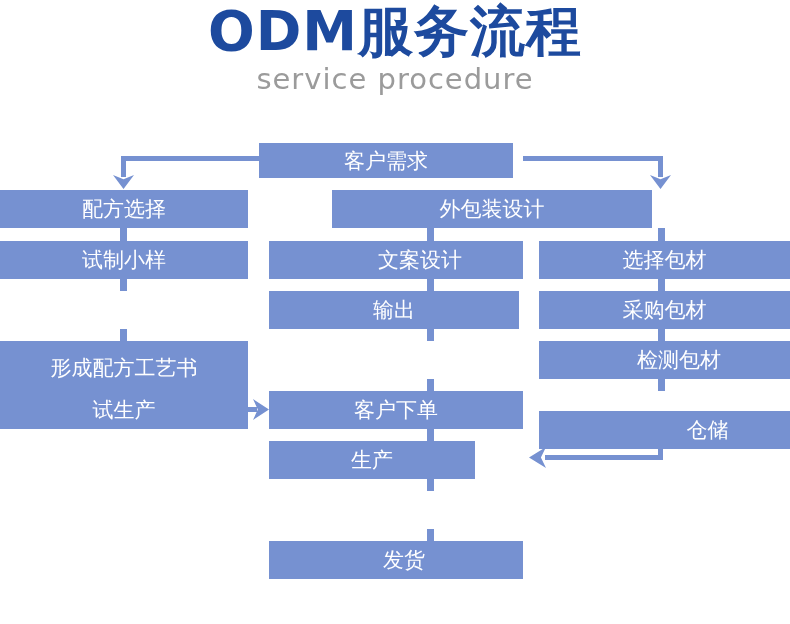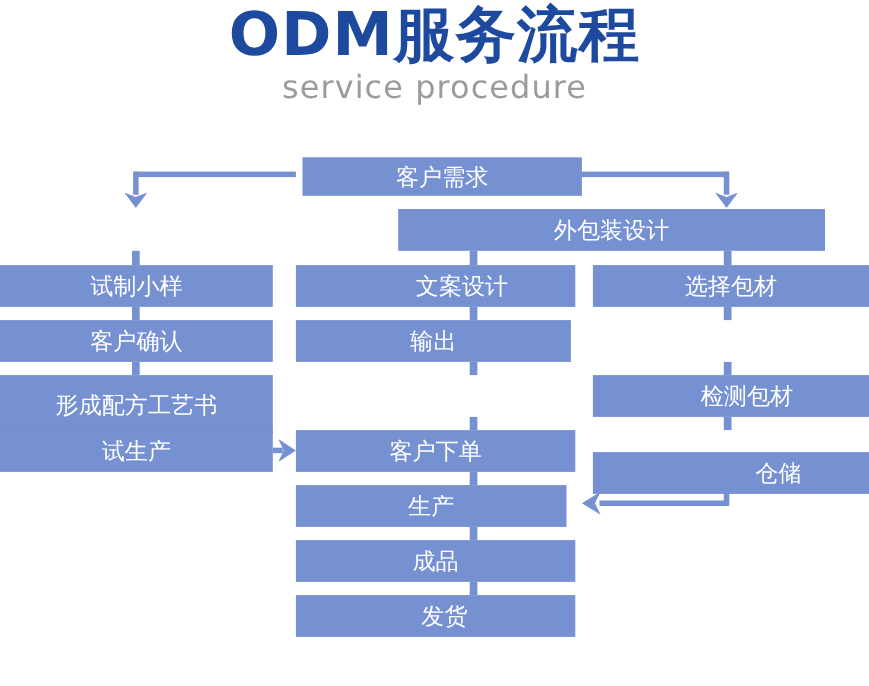--- a/index.html
+++ b/index.html
@@ -62,31 +62,32 @@
   .arrow-left  { clip-path: polygon(100% 0%, 70% 50%, 100% 100%, 0% 50%); }
 </style>
 </head>
 <body>
 
 <div class="canvas">
 
   <div class="page-title">ODM服务流程</div>
   <div class="page-subtitle">service procedure</div>
 
-  <div class="box" style="left:275px; top:143px; width:254px; height:35px;">客户需求</div>
+  <div class="box" style="left:259px; top:143px; width:254px; height:35px;">客户需求</div>
 
   <div class="line" style="left:122px; top:156px; width:147px; height:5px;"></div>
   <div class="line" style="left:121px; top:156px; width:5px; height:21px;"></div>
   <div class="arrowhead arrow-down" style="left:113px; top:175px; width:21px; height:14px;"></div>
 
   <div class="line" style="left:523px; top:156px; width:138px; height:5px;"></div>
   <div class="line" style="left:658px; top:156px; width:5px; height:21px;"></div>
   <div class="arrowhead arrow-down" style="left:650px; top:175px; width:21px; height:14px;"></div>
 
-  <div class="box" style="left:362px; top:190px; width:388px; height:38px;">外包装设计</div>
+  <div class="box" style="left:0; top:190px; width:248px; height:38px;">配方选择</div>
+  <div class="box" style="left:332px; top:190px; width:320px; height:38px;">外包装设计</div>
 
   <div class="line" style="left:120px; top:228px; width:7px; height:13px;"></div>
   <div class="line" style="left:120px; top:279px; width:7px; height:12px;"></div>
   <div class="line" style="left:120px; top:329px; width:7px; height:12px;"></div>
   <div class="line" style="left:120px; top:379px; width:7px; height:12px;"></div>
 
   <div class="line" style="left:427px; top:228px; width:7px; height:13px;"></div>
   <div class="line" style="left:427px; top:279px; width:7px; height:12px;"></div>
   <div class="line" style="left:427px; top:329px; width:7px; height:12px;"></div>
   <div class="line" style="left:427px; top:379px; width:7px; height:12px;"></div>
@@ -96,36 +97,35 @@
 
   <div class="line" style="left:658px; top:228px; width:7px; height:13px;"></div>
   <div class="line" style="left:658px; top:279px; width:7px; height:12px;"></div>
   <div class="line" style="left:658px; top:329px; width:7px; height:12px;"></div>
   <div class="line" style="left:658px; top:379px; width:7px; height:12px;"></div>
 
   <div class="box" style="left:0; top:241px; width:248px; height:38px;">试制小样</div>
   <div class="box" style="left:269px; top:241px; width:254px; height:38px;padding-left:48px;">文案设计</div>
   <div class="box" style="left:539px; top:241px; width:251px; height:38px;">选择包材</div>
 
-  <div class="box" style="left:0; top:291px; width:248px; height:38px;">客户确认</div>
   <div class="box" style="left:269px; top:291px; width:250px; height:38px;">输出</div>
+  <div class="box" style="left:539px; top:291px; width:251px; height:38px;">采购包材</div>
 
   <div class="box" style="left:0; top:341px; width:248px; height:53px;">形成配方工艺书</div>
   <div class="box" style="left:539px; top:341px; width:280px; height:38px;">检测包材</div>
 
   <div class="box" style="left:0; top:391px; width:248px; height:38px;">试生产</div>
   <div class="box" style="left:269px; top:391px; width:254px; height:38px;">客户下单</div>
   <div class="box" style="left:539px; top:411px; width:289px; height:38px;padding-left:48px;">仓储</div>
 
   <div class="line" style="left:248px; top:407px; width:9px; height:5px;"></div>
   <div class="arrowhead arrow-right" style="left:253px; top:399px; width:16px; height:21px;"></div>
 
   <div class="line" style="left:658px; top:429px; width:5px; height:31px;"></div>
   <div class="line" style="left:545px; top:455px; width:116px; height:5px;"></div>
   <div class="arrowhead arrow-left" style="left:529px; top:447px; width:17px; height:21px;"></div>
 
-  <div class="box" style="left:269px; top:441px; width:246px; height:38px;">生产</div>
+  <div class="box" style="left:269px; top:441px; width:206px; height:38px;">生产</div>
 
-  <div class="box" style="left:269px; top:491px; width:254px; height:38px;">成品</div>
 
   <div class="box" style="left:269px; top:541px; width:254px; height:38px;padding-left:16px;">发货</div>
 
 </div>
 
 </body></html>

